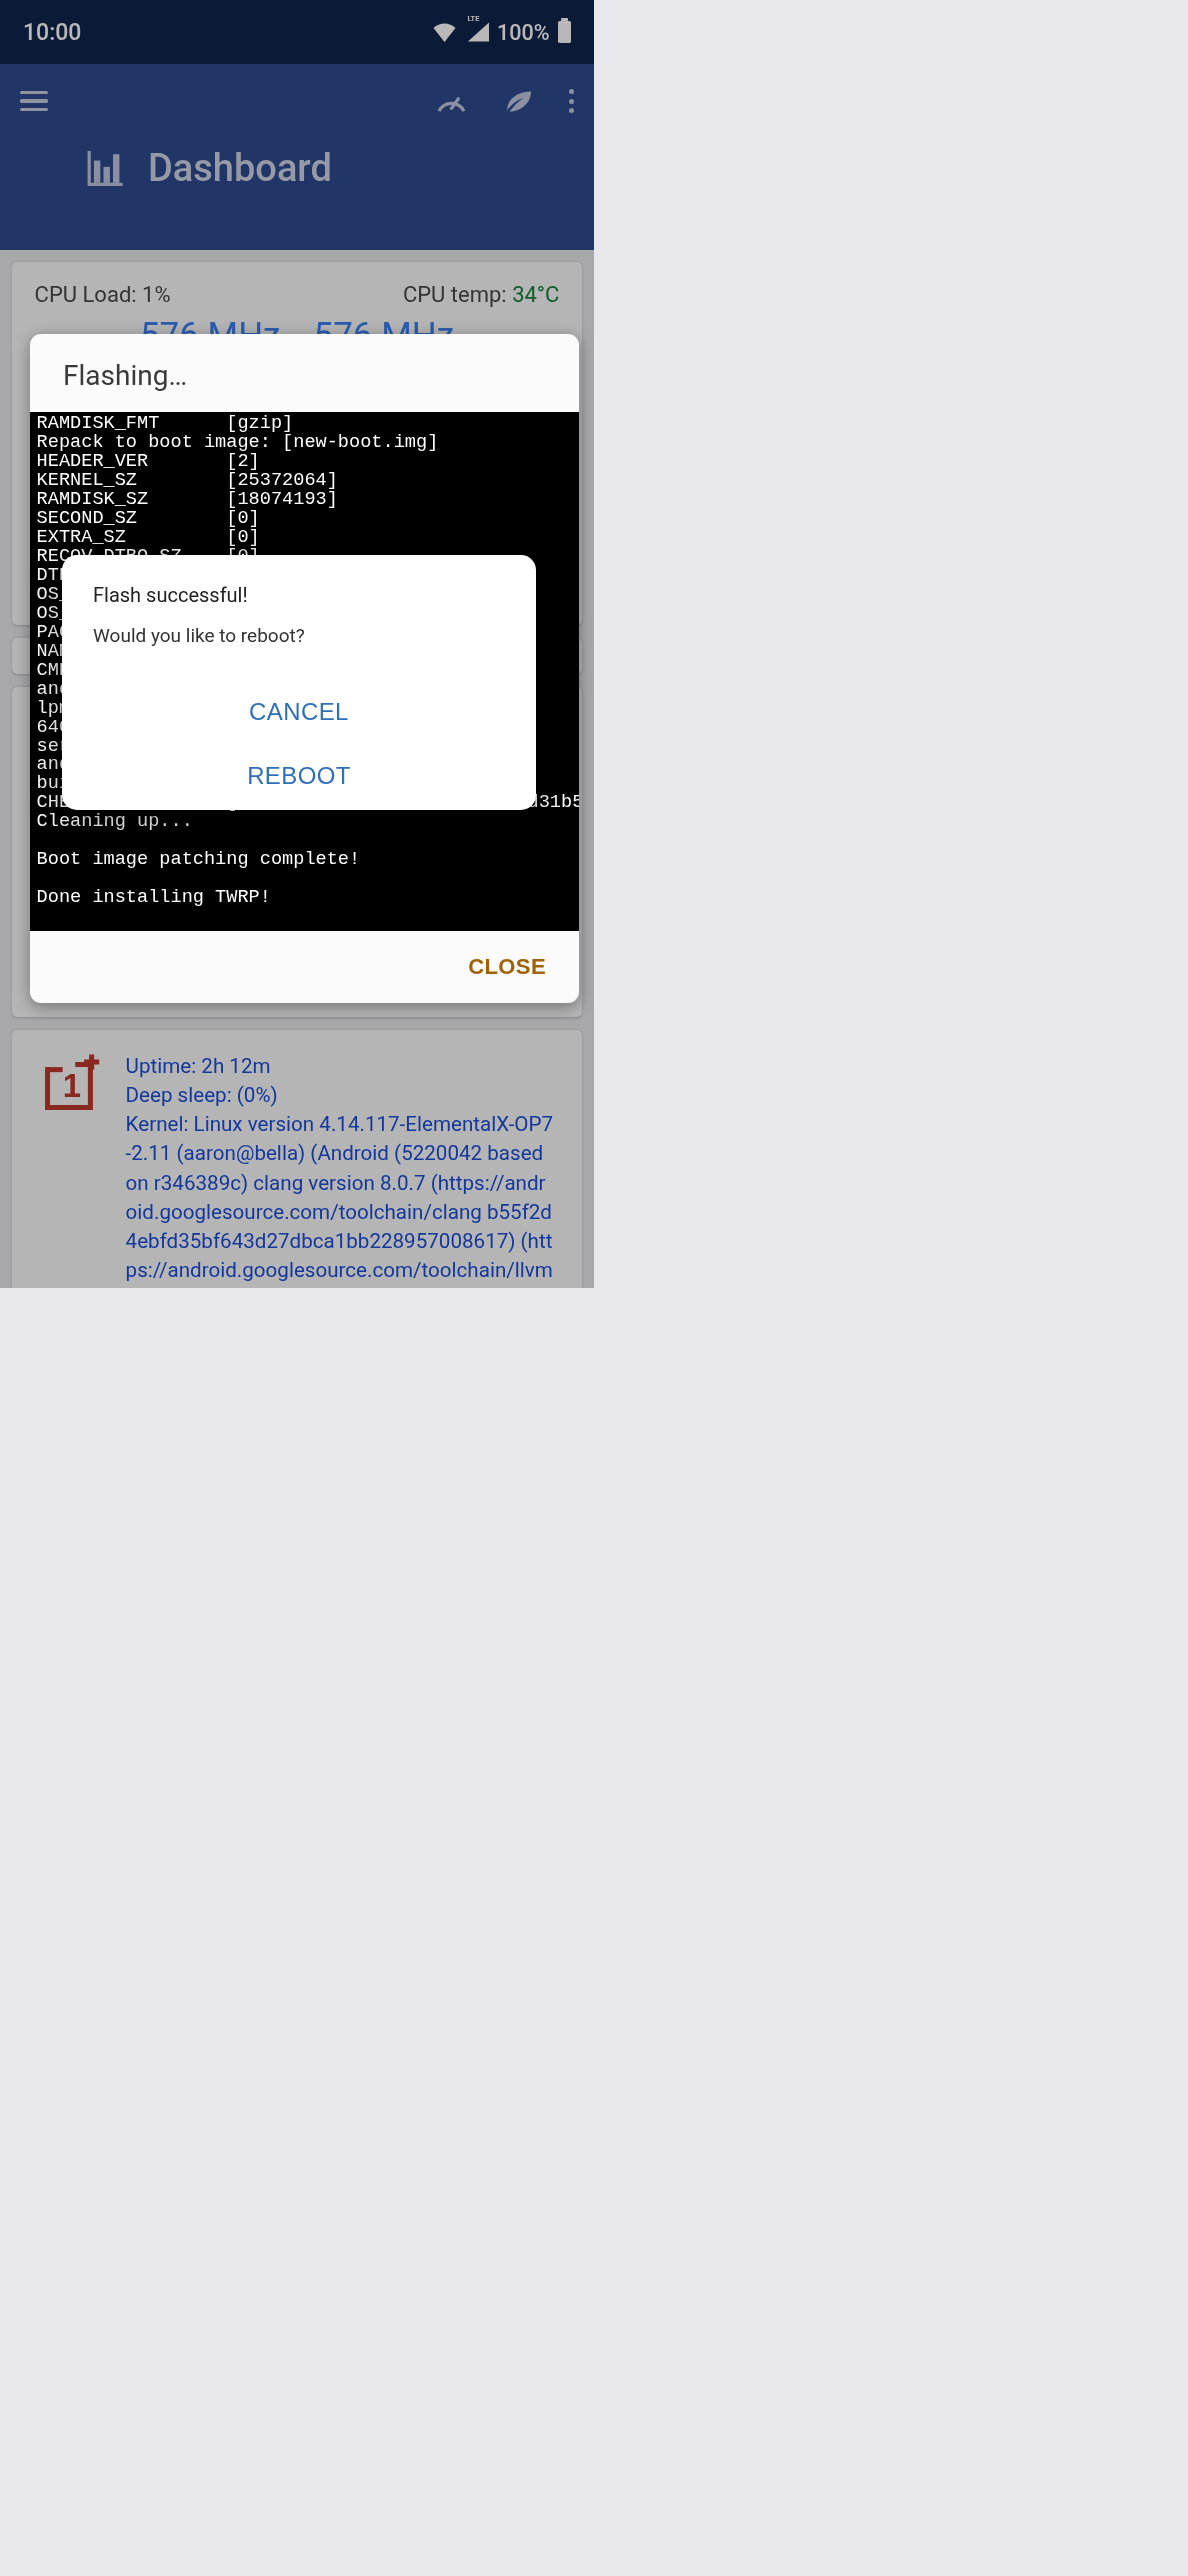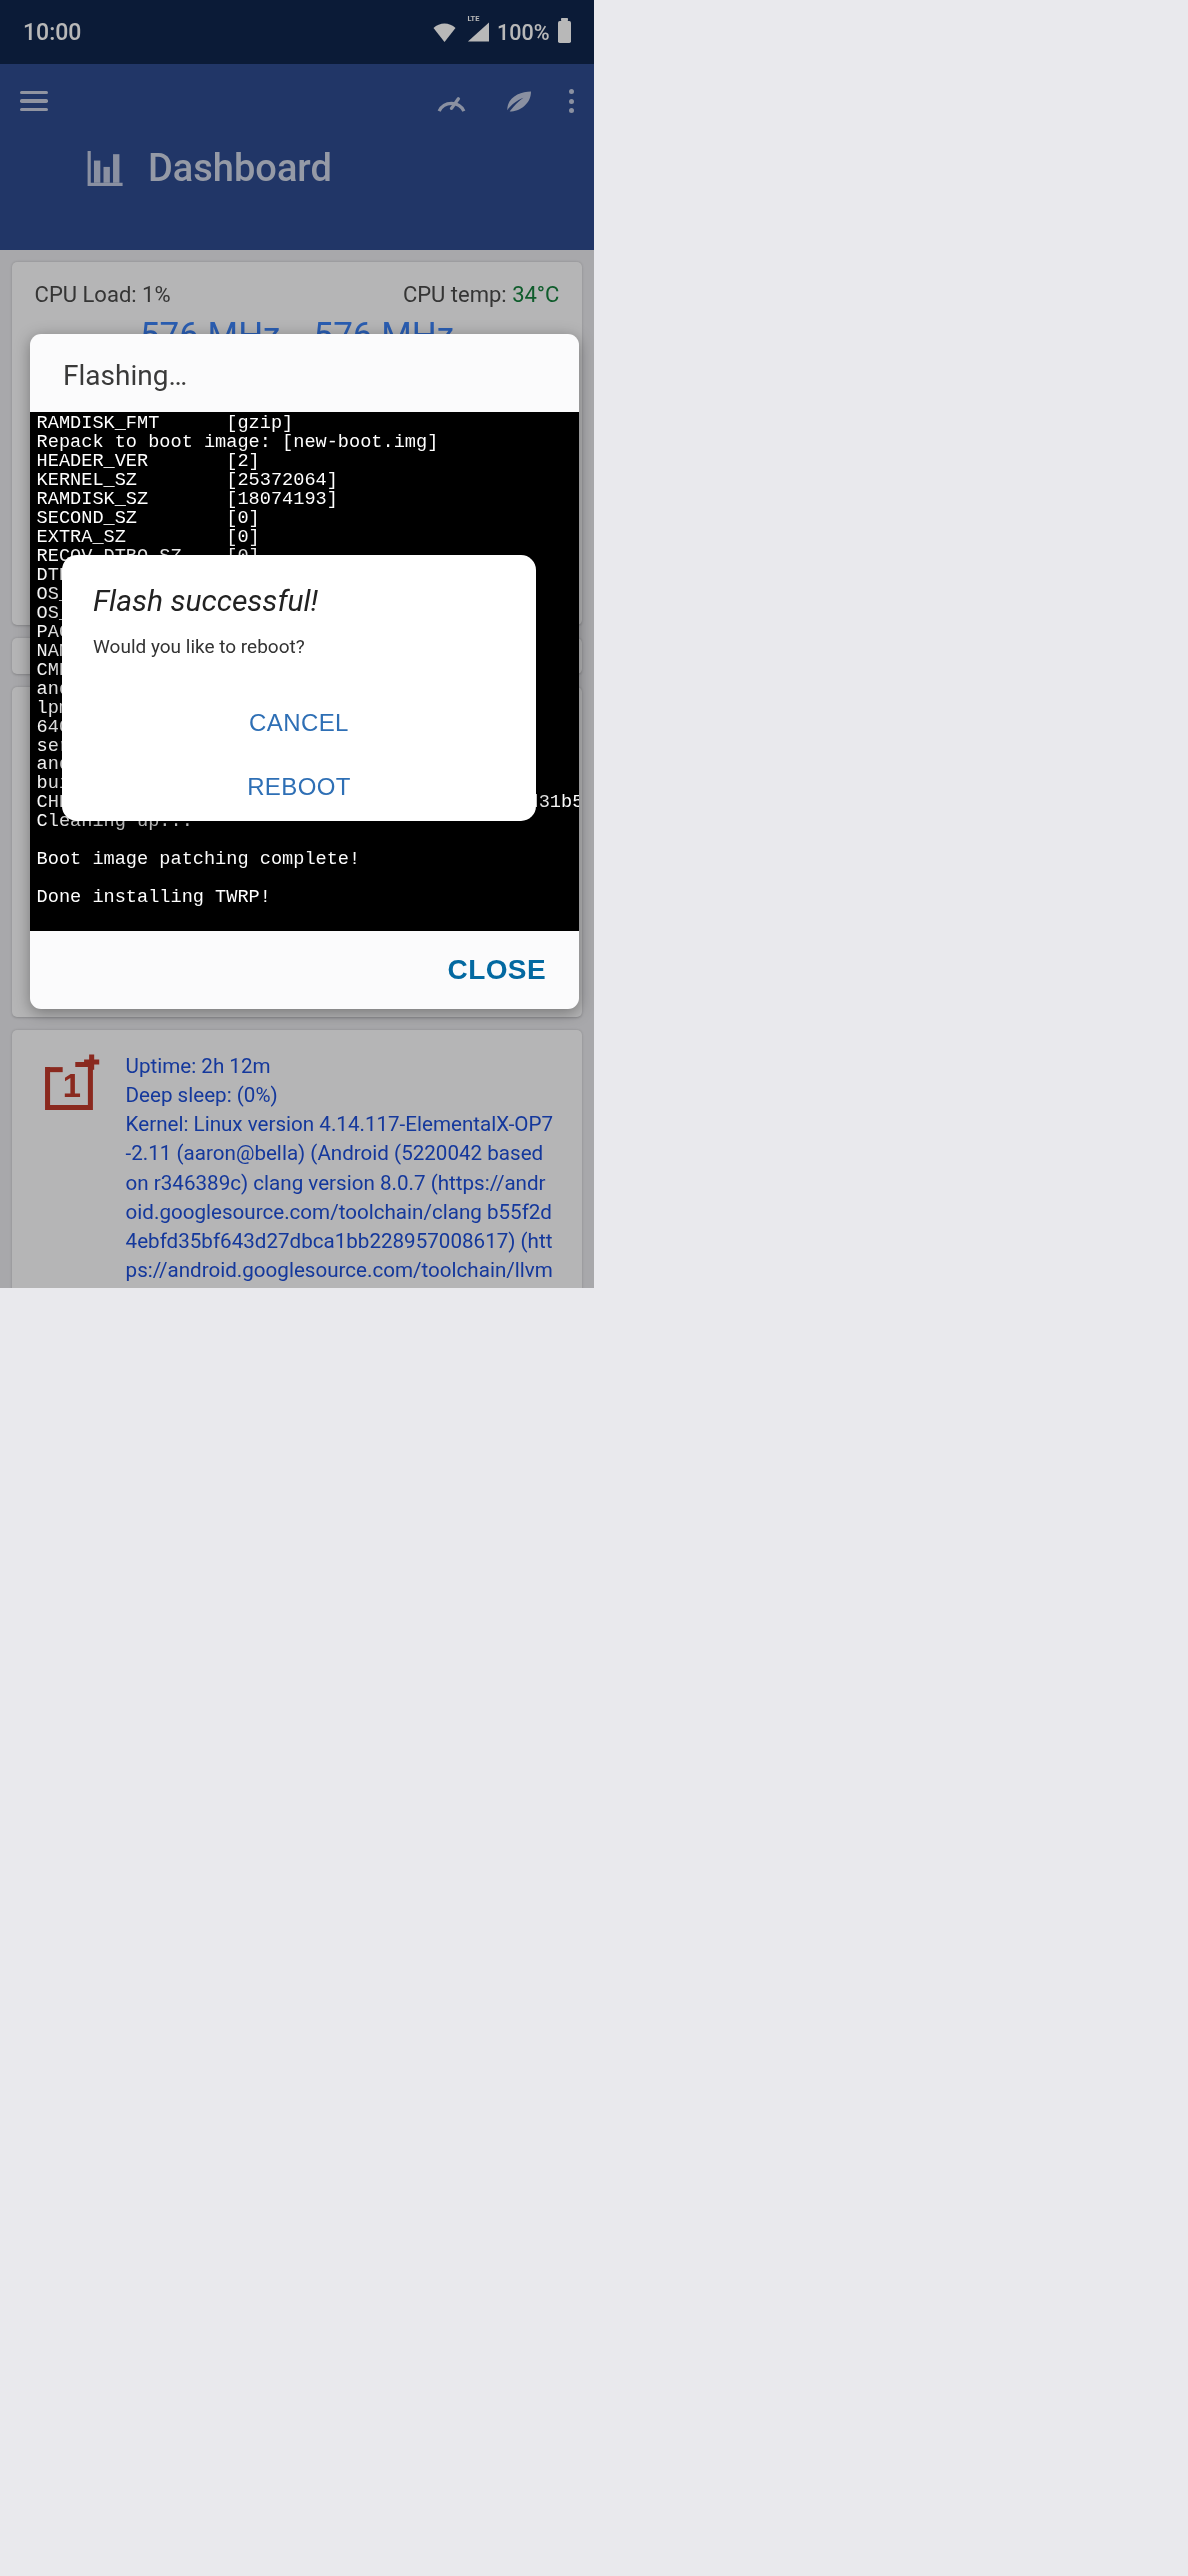--- a/index.html
+++ b/index.html
@@ -31,25 +31,25 @@
   .freq-row { display:flex; justify-content:center; gap:33px; font-size:35px; color:#3b82f6; margin-top:8.3px; }
 
   .kernel-card { display:flex; gap:23px; padding:21.5px 28px 8.3px 28px; }
   .kernel-text { font-size:20.6px; line-height:1.42; color:#1d4ed8; flex:1; word-break:break-all; }
 
   
   .flash-modal { position:absolute; left:30px; right:15px; top:334px; background:#fbfbfc; border-radius:11px; box-shadow:0 3.3px 15px rgba(0,0,0,.35); display:flex; flex-direction:column; }
   .flash-title { font-size:28px; color:#3a3a3a; padding:25px 33px 20px; }
   .terminal { background:#000; color:#fff; font-family: "Courier New", monospace; font-size:18.6px; line-height:1.02; white-space:pre; padding:3.3px 6.6px; height:519px; overflow:hidden; }
   .flash-footer { display:flex; justify-content:flex-end; padding:23px 33px; }
-  .close-btn { color:#0369a1; font-weight:600; font-size:28px; letter-spacing:0.4px; background:none; border:none; }
+  .close-btn { color:#a16207; font-weight:600; font-size:22px; letter-spacing:0.4px; background:none; border:none; }
 
   
   .alert { position:absolute; left:62px; right:58px; top:555px; background:#fff; border-radius:15px; box-shadow:0 8.3px 33px rgba(0,0,0,.45); padding:28px 31px 20px; }
-  .alert-title { font-size:30px; color:#222; margin-bottom:16.5px;font-style:italic; }
+  .alert-title { font-size:20px; color:#222; margin-bottom:16.5px; }
   .alert-msg { font-size:19px; color:#333; margin-bottom:51px; }
   .alert-actions { display:flex; justify-content:flex-end; gap:36px;flex-direction:column; }
   .alert-btn { background:none; border:none; color:#2e6fb5; font-size:24px; font-weight:500; letter-spacing:0.4px; }
 
   
   .scrim { position:absolute; inset:0; background:rgba(0,0,0,.28); }
 
   .kebab { display:flex; flex-direction:column; gap:4.1px; }
   .kebab span { width:5px; height:5px; background:#bfc8df; border-radius:50%; }
 

